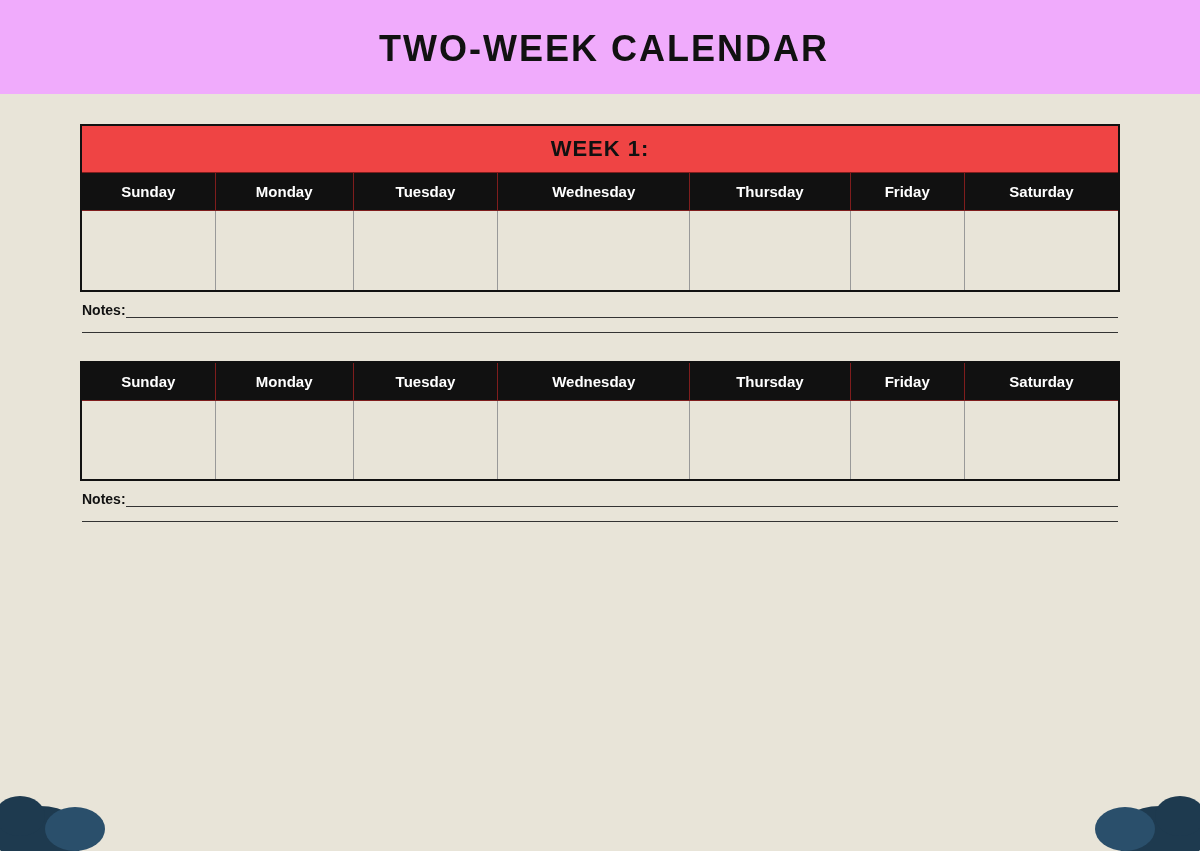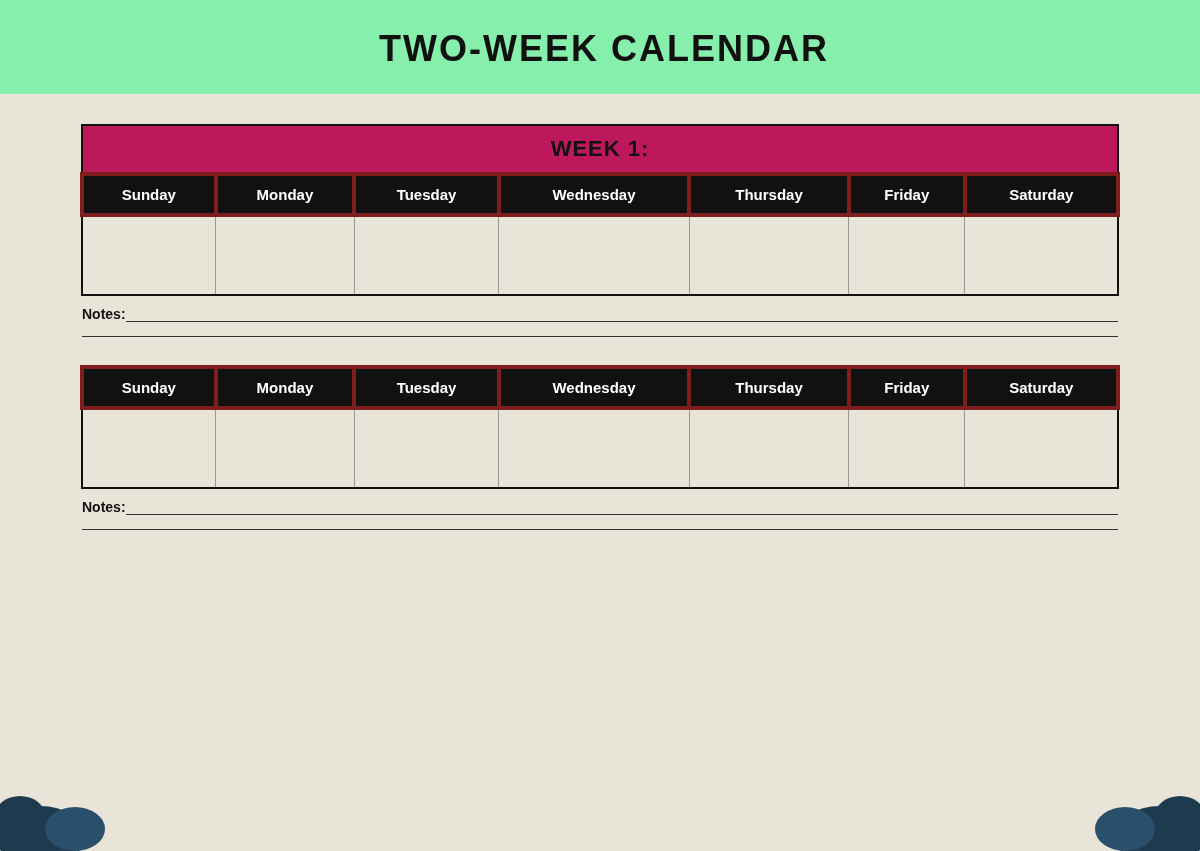--- a/index.html
+++ b/index.html
@@ -7,21 +7,21 @@
     body {
       width: 1200px;
       height: 851px;
       background-color: #e8e4d8;
       font-family: 'Arial Black', 'Arial Bold', Arial, sans-serif;
       overflow: hidden;
       position: relative;
     }
 
     .header {
-      background-color: #86efac;
+      background-color: #f0abfc;
       width: 100%;
       padding: 28px 0 24px 8px;
       text-align: center;
     }
 
     .header-title {
       font-size: 36px;
       font-weight: 900;
       color: #111111;
       letter-spacing: 2px;
@@ -35,37 +35,37 @@
       margin-bottom: 28px;
     }
 
     .week-table {
       width: 100%;
       border-collapse: collapse;
       border: 2.5px solid #111;
     }
 
     .week-title-row td {
-      background-color: #be185d;
+      background-color: #ef4444;
       text-align: center;
       font-size: 22px;
       font-weight: 900;
       color: #111;
       padding: 10px 0;
       letter-spacing: 1px;
     }
 
     .day-header-row td {
       background-color: #111111;
       color: #ffffff;
       text-align: center;
       font-size: 15px;
       font-weight: 700;
       padding: 10px 5px;
-      border: 4px solid #7f1d1d;
+      border: 1px solid #7f1d1d;
     }
 
     .day-cell-row td {
       background-color: #e8e4d8;
       border: 1px solid #999;
       height: 80px;
       vertical-align: top;
       padding: 4px;
     }
 

